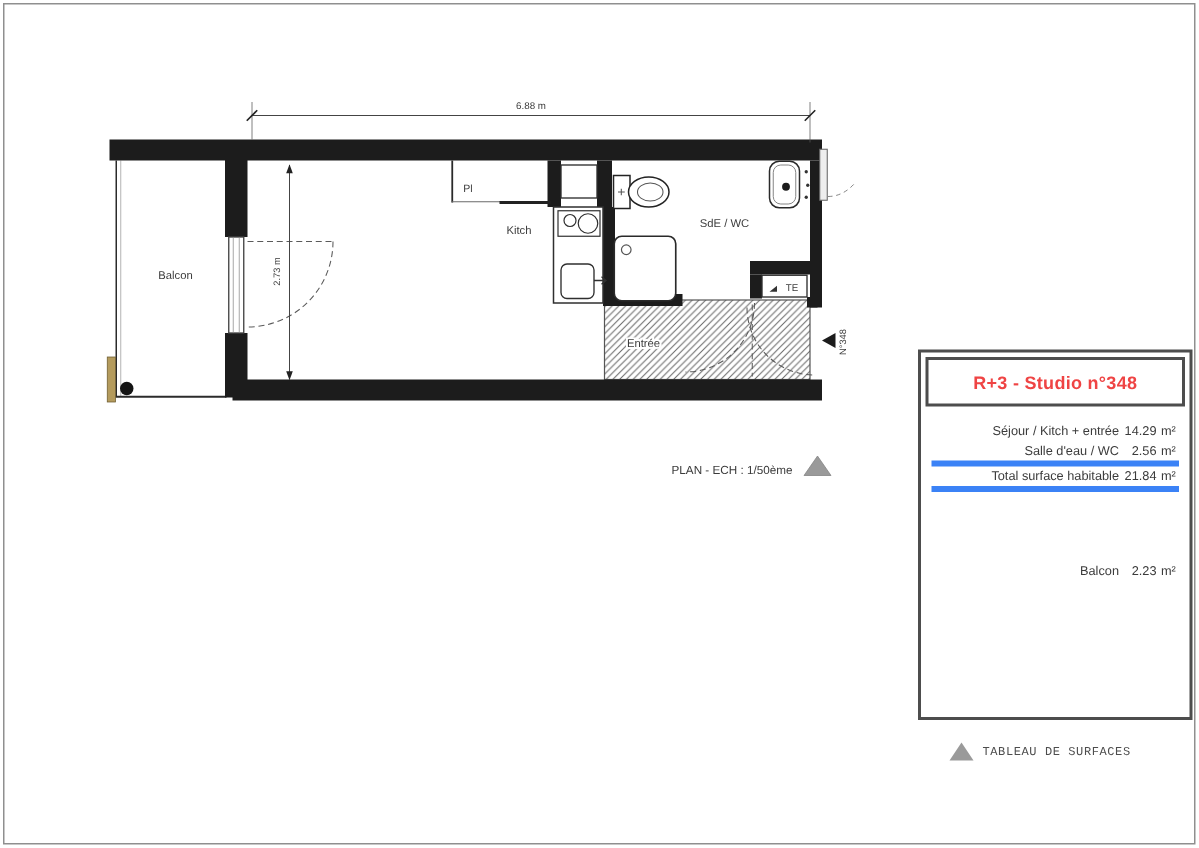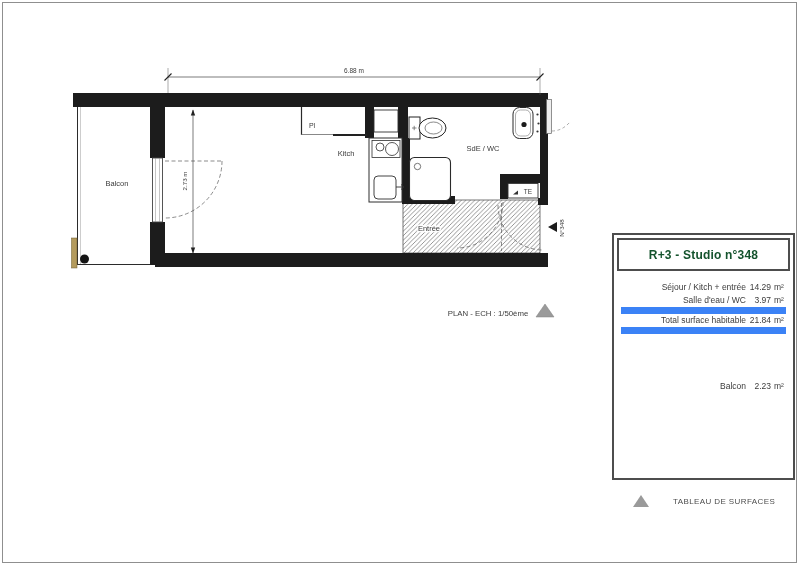--- a/index.html
+++ b/index.html
@@ -9,33 +9,33 @@
        border:1px solid #8f8f8f;pointer-events:none;}
   svg{position:absolute;left:0;top:0;}
   svg text{font-family:"Liberation Sans",sans-serif;fill:#3b3b3b;}
   .halo{paint-order:stroke;stroke:#ffffff;stroke-width:2.5px;}
 
   
   .surface-table{position:absolute;left:612px;top:233px;width:183px;height:247px;
        border:2px solid #4d4d4d;background:#fff;box-sizing:border-box;}
   .table-title{margin:3px;border:2px solid #4d4d4d;height:29px;display:flex;
        align-items:center;justify-content:center;font-size:12px;font-weight:bold;
-       color:#14532d;letter-spacing:.2px;}
+       color:#ef4444;letter-spacing:.2px;}
   .table-rows{padding:7px 7px 0 7px;font-size:8.5px;color:#3b3b3b;}
   .t-row{display:flex;justify-content:flex-end;align-items:baseline;
        line-height:13px;height:13px;}
-  .t-row.rule{border-bottom:7px solid #3b82f6;}
+  .t-row.rule{border-bottom:4px solid #3b82f6;}
   .t-val{display:flex;gap:3px;}
   .t-val .num{min-width:25px;text-align:right;}
   .t-val .unit{width:12px;text-align:left;}
   .balcony-row{margin-top:46px;}
 
   
   .table-caption{position:absolute;left:633px;top:495px;display:flex;
-       align-items:center;gap:24px;font-size:8px;color:#4d4d4d;letter-spacing:.4px;}
+       align-items:center;gap:6px;font-size:8px;color:#4d4d4d;letter-spacing:.4px;font-family:Liberation Mono, monospace;}
   .tri-up{width:0;height:0;border-left:8px solid transparent;
        border-right:8px solid transparent;border-bottom:12px solid #9a9a9a;}
 </style>
 </head>
 <body>
 
 <div class="sheet-frame"></div>
 
 <svg width="799" height="565" viewBox="0 0 799 565">
   <defs>
@@ -171,21 +171,21 @@
     <div class="t-row">
       <span class="t-label">Séjour / Kitch + entrée</span>
       <span class="t-val">
         <span class="num">14.29</span>
         <span class="unit">m²</span>
       </span>
     </div>
     <div class="t-row rule">
       <span class="t-label">Salle d'eau / WC</span>
       <span class="t-val">
-        <span class="num">3.97</span>
+        <span class="num">2.56</span>
         <span class="unit">m²</span>
       </span>
     </div>
     <div class="t-row rule">
       <span class="t-label">Total surface habitable</span>
       <span class="t-val">
         <span class="num">21.84</span>
         <span class="unit">m²</span>
       </span>
     </div>

